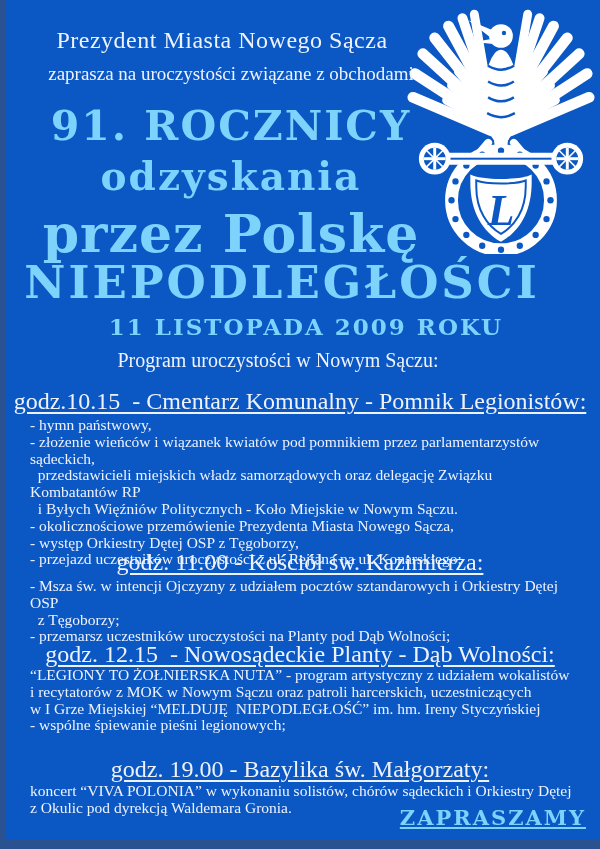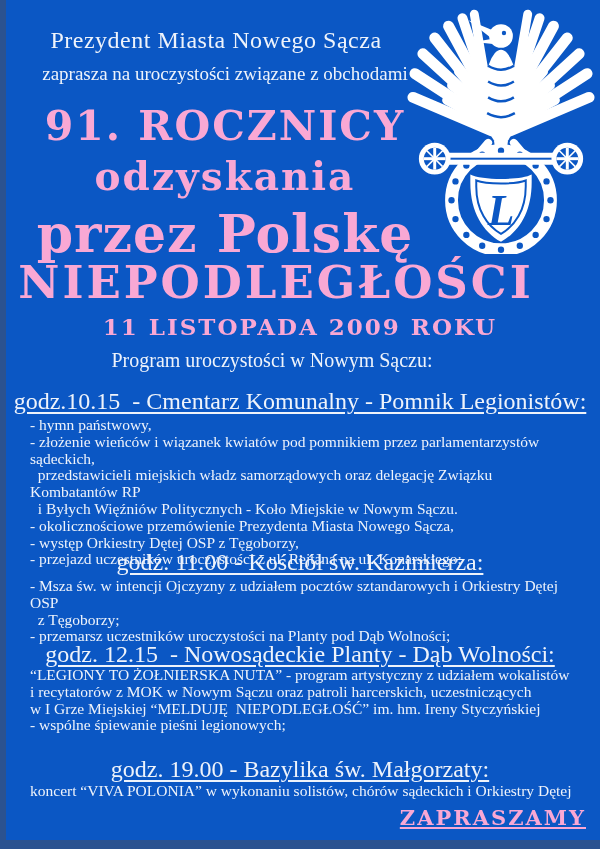--- a/index.html
+++ b/index.html
@@ -4,24 +4,24 @@
 <style>
   html,body{margin:0;padding:0;background:#333;}
   .poster{
     position:relative;width:600px;height:849px;margin:0 auto;
     background:#0b57c4;overflow:hidden;
     font-family:"Liberation Serif", serif;color:#eef3fb;
   }
   .edge-left{position:absolute;left:0;top:0;width:6px;height:100%;background:#2b5290;}
   .edge-bottom{position:absolute;left:0;bottom:0;width:100%;height:9px;background:#2b5290;}
   .abs{position:absolute;}
-  .center{text-align:center;}
+  .center{text-align:center;padding-left:6px;}
   .hdr1{left:0;top:27px;width:432px;font-size:24px;letter-spacing:.5px;}
   .hdr2{left:0;top:63px;width:432px;font-size:19px;margin-left:9px;}
-  .uncial{font-family:"DejaVu Serif", serif;font-weight:bold;color:#f9a8d4;}
+  .uncial{font-family:"DejaVu Serif", serif;font-weight:bold;color:#7dd3fc;}
   .t1{left:0;top:102px;width:450px;font-size:41px;letter-spacing:2px;}
   .t2{left:0;top:153px;width:450px;font-size:39px;letter-spacing:2px;}
   .t3{left:0;top:203px;width:450px;font-size:52px;letter-spacing:1px;}
   .t4{left:0;top:256px;width:552px;font-size:45px;letter-spacing:3px;}
   .t-date{left:0;top:313px;width:600px;font-size:23px;letter-spacing:2px;}
   .prog{left:0;top:349px;width:544px;font-size:20px;}
   .sec-heading{
     left:0;width:600px;text-align:center;font-size:24px;white-space:pre;
     text-decoration:underline;text-underline-offset:3px;
   }
@@ -170,16 +170,17 @@
   <div class="abs sec-lines" style="top:667px">
     <div class="line">“LEGIONY TO ŻOŁNIERSKA NUTA” - program artystyczny z udziałem wokalistów</div>
     <div class="line">i recytatorów z MOK w Nowym Sączu oraz patroli harcerskich, uczestniczących</div>
     <div class="line">w I Grze Miejskiej “MELDUJĘ  NIEPODLEGŁOŚĆ” im. hm. Ireny Styczyńskiej</div>
     <div class="line">- wspólne śpiewanie pieśni legionowych;</div>
   </div>
 
   <div class="abs sec-heading" style="top:756px">godz. 19.00 - Bazylika św. Małgorzaty:</div>
   <div class="abs sec-lines" style="top:783px">
     <div class="line">koncert “VIVA POLONIA” w wykonaniu solistów, chórów sądeckich i Orkiestry Dętej</div>
+    <div class="line">z Okulic pod dyrekcją Waldemara Gronia.</div>
   </div>
 
   <div class="abs uncial closing">ZAPRASZAMY</div>
 </div>
 
 </body></html>

